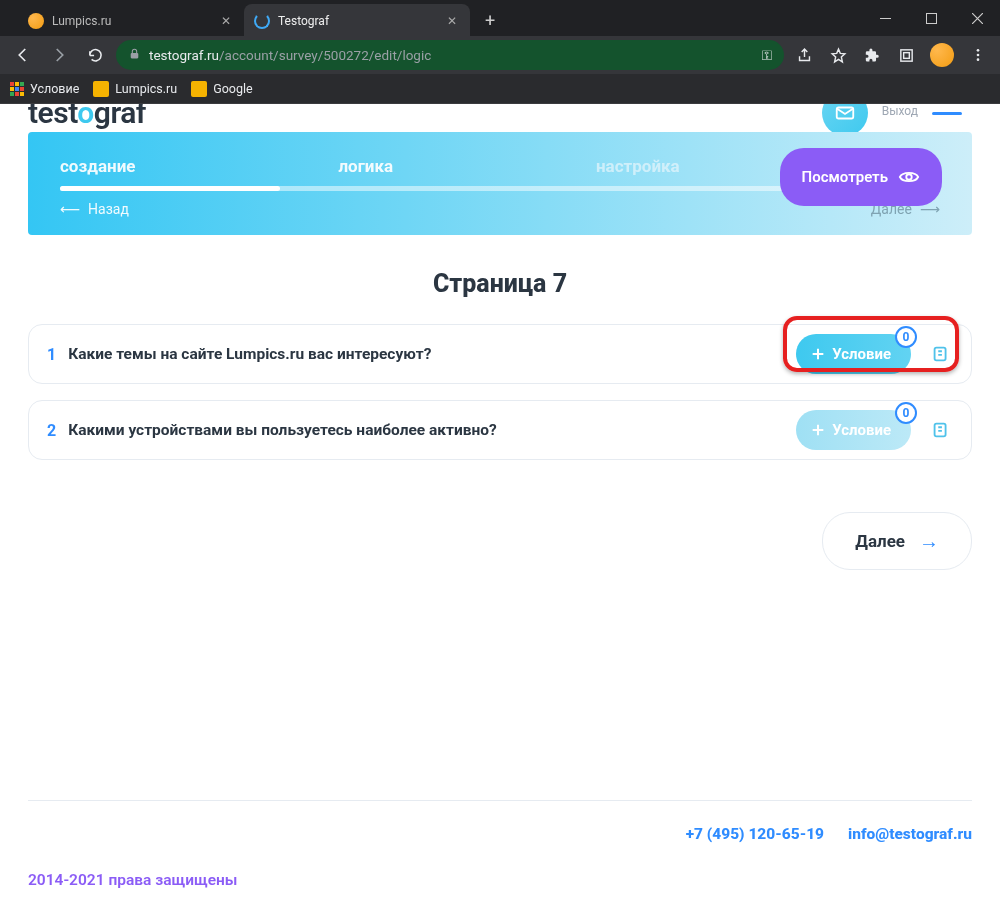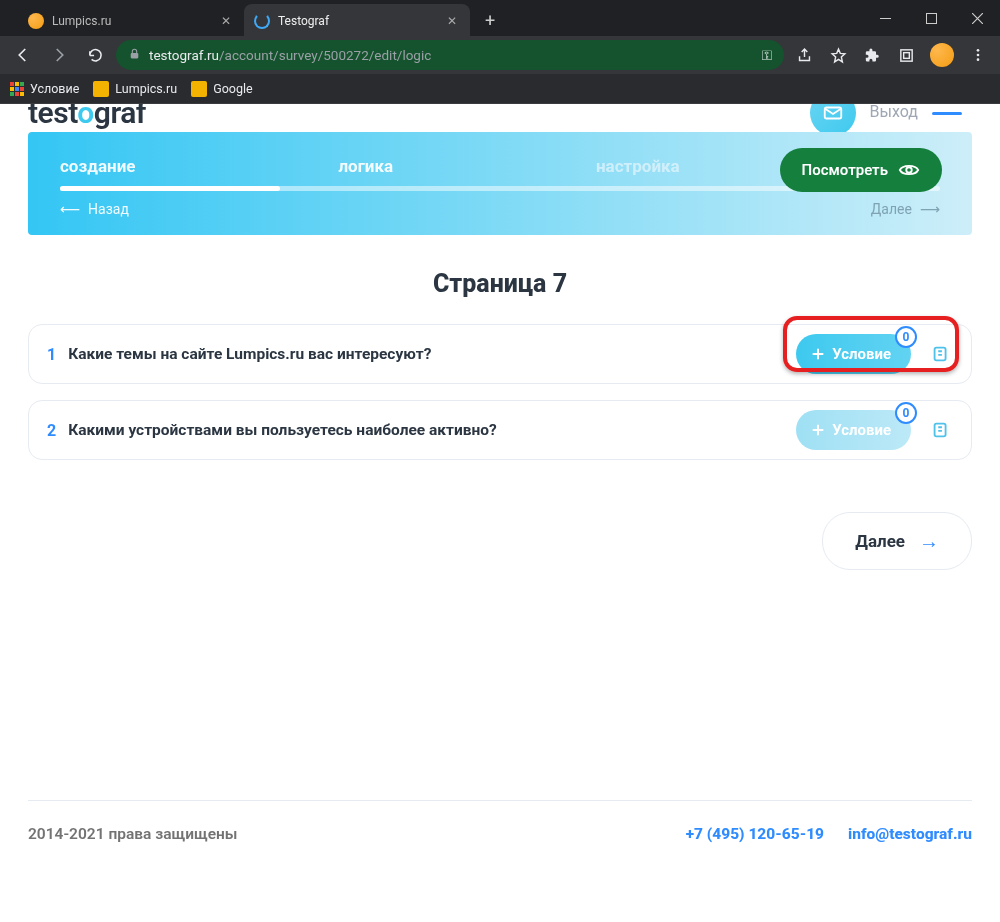--- a/index.html
+++ b/index.html
@@ -37,23 +37,23 @@
   .viewport { height: calc(922px - 104px); background: #fff; overflow-y: scroll; position: relative; }
   .viewport::-webkit-scrollbar { width: 16px; }
   .viewport::-webkit-scrollbar-track { background: #f1f1f1; }
   .viewport::-webkit-scrollbar-thumb { background: #c1c1c1; border-radius: 2px; }
   .page { padding: 0 28px 40px; position: relative; }
   .topbar { display: flex; align-items: center; height: 28px; justify-content: space-between; }
   .logo { font-size: 30px; font-weight: 600; color: #2b3642; letter-spacing: -0.5px; margin-top: -12px; }
   .logo .o { color: #3ec9ef; }
   .right-top { display: flex; align-items: center; gap: 14px; }
   .mailcirc { width: 46px; height: 46px; border-radius: 50%; background: linear-gradient(135deg, #6ad5f2, #3ec9ef); display: flex; align-items: center; justify-content: center; color: #fff; margin-top: -10px; }
-  .exit { color: #9ea7b3; font-size: 16px; margin-top: -14px; }
+  .exit { color: #9ea7b3; font-size: 12px; margin-top: -14px; }
   .burger { width: 30px; height: 3px; background: #2f8cff; border-radius: 2px; margin-top: -10px; margin-right: 10px; }
-  .preview-btn { position: absolute; right: 58px; top: 44px; z-index: 5; background: #15803d; color: #fff; border: none; border-radius: 24px; padding: 11px 22px; font-size: 15px; font-weight: 600; display: flex; align-items: center; gap: 10px; cursor: pointer; }
+  .preview-btn { position: absolute; right: 58px; top: 44px; z-index: 5; background: #8b5cf6; color: #fff; border: none; border-radius: 24px; padding: 18px 22px; font-size: 15px; font-weight: 600; display: flex; align-items: center; gap: 10px; cursor: pointer; }
   .stepper { border-radius: 4px; background: linear-gradient(90deg, #34c6f4 0%, #6fd6f5 40%, #cdeef9 100%); padding: 24px 32px 18px; position: relative; }
   .steps { display: flex; justify-content: space-between; margin-bottom: 10px; }
   .step { color: #fff; font-size: 17px; font-weight: 700; opacity: 0.92; }
   .step.dim { opacity: 0.7; color: #e8f6fc; }
   .step.faded { color: #b2c9d3; }
   .progress { height: 5px; background: rgba(255,255,255,0.5); border-radius: 3px; position: relative; }
   .progress .fill { position: absolute; left: 0; top: 0; height: 5px; width: 25%; background: #fff; border-radius: 3px; }
   .stepnav { display: flex; justify-content: space-between; margin-top: 10px; font-size: 14px; color: rgba(255,255,255,0.92); }
   .stepnav .right { color: #7fa3b2; }
   .stepnav span { display: flex; align-items: center; gap: 8px; cursor: pointer; }
@@ -63,21 +63,21 @@
   .qtext { font-size: 15.5px; font-weight: 700; color: #2b3642; flex: 1; }
   .cond-btn { height: 40px; border-radius: 20px; background: linear-gradient(90deg, #3ec9ef, #62d3f2); color: #fff; border: none; padding: 0 20px 0 14px; font-size: 15px; font-weight: 700; display: flex; align-items: center; gap: 6px; position: relative; cursor: pointer; }
   .cond-btn.light { background: linear-gradient(90deg, #9fe0f4, #bce9f7); }
   .cond-btn .badge { position: absolute; top: -8px; right: -6px; width: 22px; height: 22px; border-radius: 50%; background: #fff; border: 2px solid #2f8cff; color: #2f8cff; font-size: 12px; font-weight: 700; display: flex; align-items: center; justify-content: center; }
   .dup-btn { width: 36px; height: 36px; margin: 0 12px; border-radius: 8px; display: flex; align-items: center; justify-content: center; color: #4fc2ea; cursor: pointer; }
   .highlight { position: absolute; border: 4px solid #e62020; border-radius: 14px; pointer-events: none; box-shadow: 0 2px 4px rgba(0,0,0,0.3); }
   .next-btn { margin-left: auto; margin-top: 36px; background: #fff; border: 1px solid #e6ebf1; border-radius: 28px; padding: 16px 32px; font-size: 17px; font-weight: 700; color: #2b3642; display: flex; align-items: center; gap: 14px; cursor: pointer; }
   .next-btn .arr { color: #2f8cff; font-size: 20px; }
   .row-wrap { display: flex; }
   .footer { border-top: 1px solid #e6ebf1; margin-top: 230px; padding-top: 24px; display: flex; justify-content: space-between; font-size: 15.5px; }
-  .footer .copy { color: #737373; font-weight: 600; }
+  .footer .copy { color: #8b5cf6; font-weight: 600; margin-top: 46px; }
   .footer .contacts { display: flex; gap: 24px; font-weight: 800; color: #2f8cff; }
   .footer .contacts a { color: #2f8cff; text-underline-offset: 3px; }
 </style>
 </head>
 <body>
 
 <div class="titlebar">
   <div class="tabs">
     <div class="tab">
       <span class="fav orange"></span>

